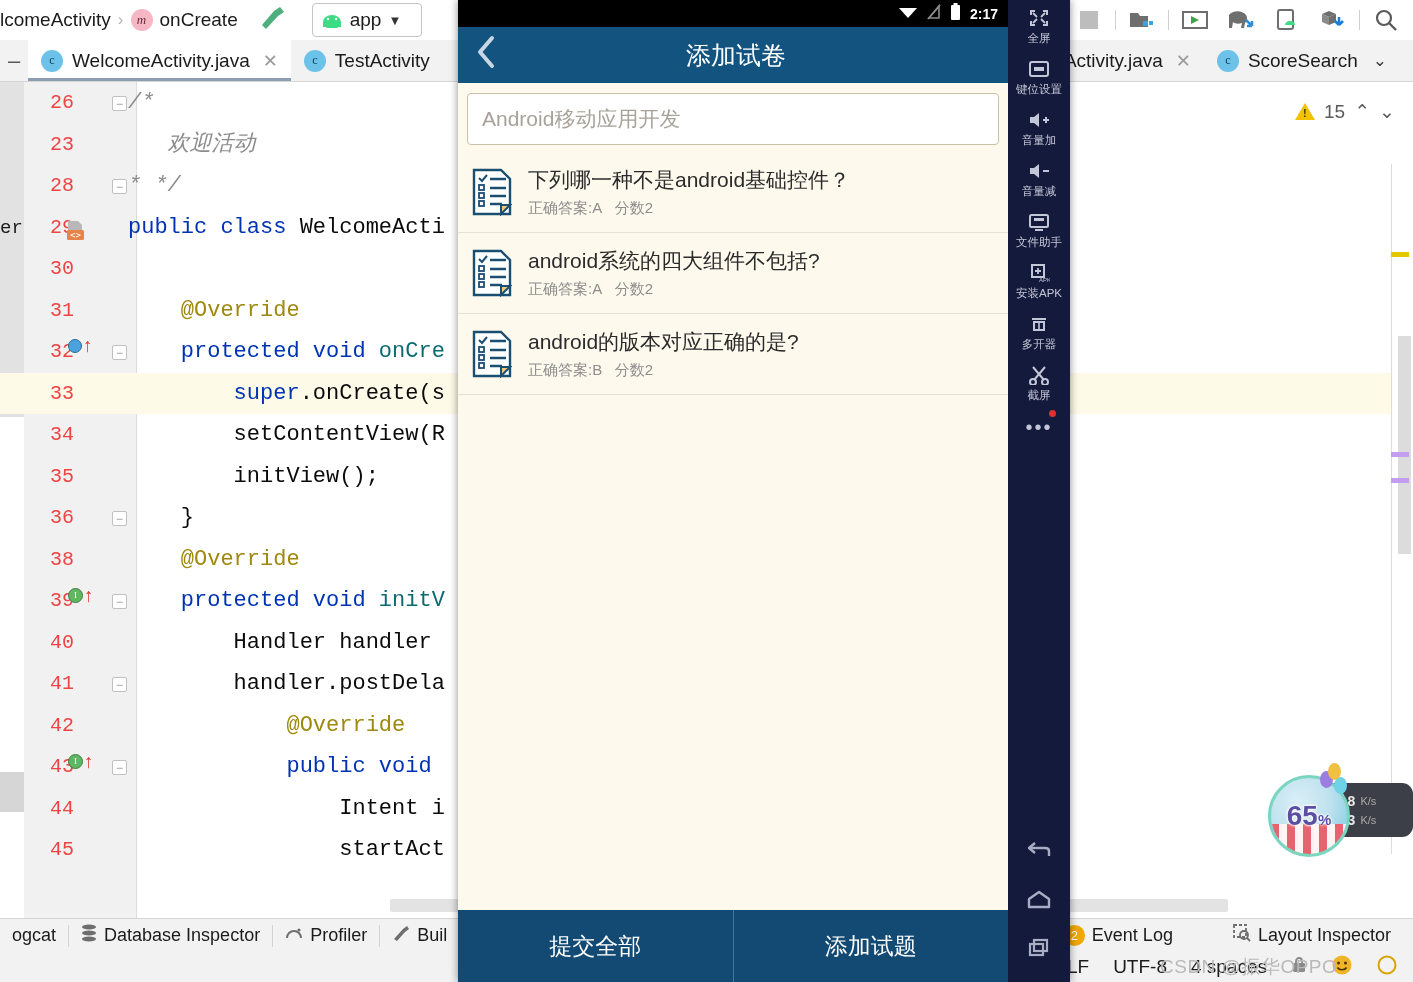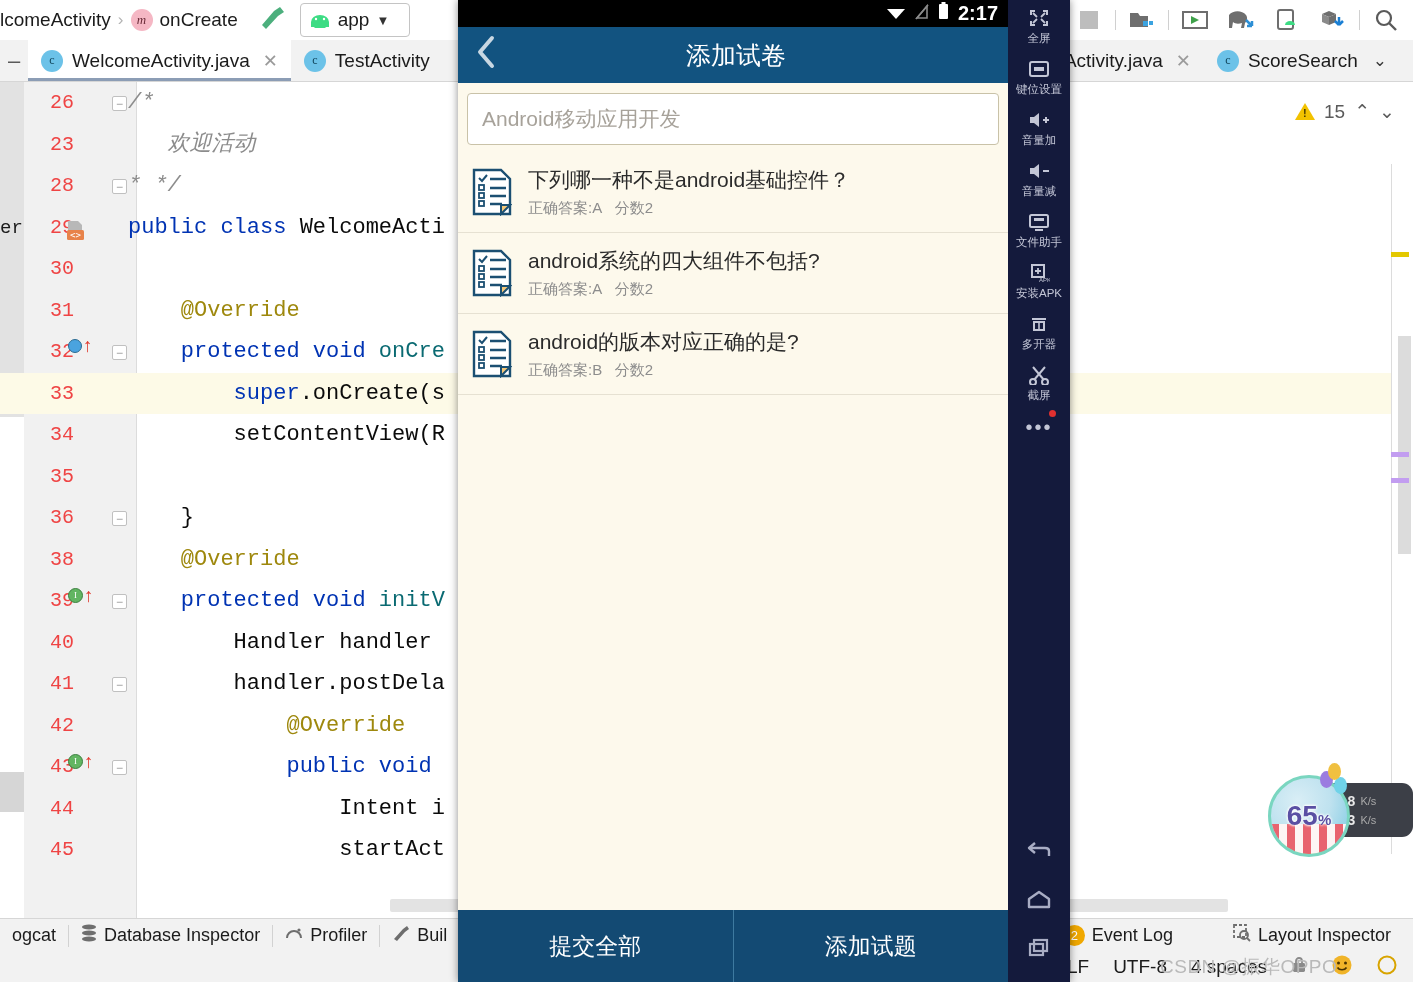--- a/index.html
+++ b/index.html
@@ -23,21 +23,21 @@
   .crumbs { display: flex; align-items: center; gap: 7px; padding-left: 0px; font-size: 19px; color: #1b1b1b; white-space: nowrap; }
   .crumb-sep { color: #b3b3b3; font-size: 17px; }
   .badge-m {
     width: 22px; height: 22px; border-radius: 50%;
     background: #f5b7c4; color: #6a2b38; font-size: 13px;
     display: inline-flex; align-items: center; justify-content: center;
     font-family: "Liberation Serif", serif; font-style: italic;
   }
   .hammer { margin-left: 20px; }
   .module-box {
-    margin-left: 12px; height: 29px; min-width: 110px;
+    margin-left: 24px; height: 29px; min-width: 110px;
     border: 1px solid #c4c4c4; border-radius: 4px; background: #fff;
     display: flex; align-items: center; gap: 7px; padding: 16px 8px;
     font-size: 19px; color: #1b1b1b;
   }
   .ide-toolbar-right {
     position: absolute; right: 4px; top: 0; height: 40px;
     display: flex; align-items: center; gap: 0px;
   }
   .tb-ic { width: 46px; height: 40px; display: flex; align-items: center; justify-content: center; }
   .tb-div { width: 1px; height: 20px; background: #d0d0d0; margin: 0 3px; }
@@ -151,21 +151,21 @@
 
   
   .emu {
     position: absolute; left: 458px; top: 0; width: 612px; height: 982px;
     background: #13183a; box-shadow: 0 0 8px rgba(0,0,0,.45);
   }
   .emu-screen { position: absolute; left: 0; top: 0; width: 550px; height: 982px; background: #fdf9ec; }
   .sysbar {
     position: absolute; left: 0; top: 0; width: 550px; height: 27px; background: #000;
     display: flex; align-items: center; justify-content: flex-end; gap: 9px; padding-right: 10px;
-    color: #fff; font-size: 20px; font-weight: bold; padding-left: 17px;
+    color: #fff; font-size: 14px; font-weight: bold; padding-left: 17px;
   }
   .appbar {
     position: absolute; left: 0; top: 27px; width: 550px; height: 56px;
     background: #125380; display: flex; align-items: center;
   }
   .back-ic { width: 56px; text-align: center; color: #c8d7e2; font-size: 30px; }
   .appbar-title { flex: 1; text-align: center; color: #ffffff; font-size: 25px; margin-right: 50px; }
 
   .searchbox {
     position: absolute; left: 9px; top: 93px; width: 532px; height: 52px;
@@ -358,21 +358,21 @@
           <div class="cl"><span class="lno">29</span><span class="cls-gmark"><svg width="30" height="24" viewBox="0 0 30 24">
                 <path d="M4 2h10l4 4v5H4z" fill="#b8b8b8"></path>
                 <rect x="3" y="11" width="17" height="10" rx="1.5" fill="#e8834a"></rect>
                 <text x="6" y="19" font-size="9" fill="#fff" font-family="monospace">&lt;&gt;</text>
               </svg></span><span class="ctext"><span class="kw">public class </span><span>WelcomeActi</span></span></div>
           <div class="cl"><span class="lno">30</span><span class="ctext"></span></div>
           <div class="cl"><span class="lno">31</span><span class="ctext"><span class="ann">    @Override</span></span></div>
           <div class="cl"><span class="lno">32</span><span class="gmark"><span class="dot-b"></span><span class="arr-up">↑</span></span><span class="fold">−</span><span class="ctext"><span class="kw">    protected void </span><span class="typ">onCre</span></span></div>
           <div class="cl cur"><span class="lno">33</span><span class="ctext"><span class="kw">        super</span><span>.onCreate(s</span></span></div>
           <div class="cl"><span class="lno">34</span><span class="ctext"><span>        setContentView(R</span></span></div>
-          <div class="cl"><span class="lno">35</span></div>
+          <div class="cl"><span class="lno">35</span><span class="ctext"><span>        initView();</span></span></div>
           <div class="cl"><span class="lno">36</span><span class="fold">−</span><span class="ctext"><span>    }</span></span></div>
           <div class="cl"><span class="lno">38</span><span class="ctext"><span class="ann">    @Override</span></span></div>
           <div class="cl"><span class="lno">39</span><span class="gmark"><span class="dot-g">I</span><span class="arr-up">↑</span></span><span class="fold">−</span><span class="ctext"><span class="kw">    protected void </span><span class="typ">initV</span></span></div>
           <div class="cl"><span class="lno">40</span><span class="ctext"><span>        Handler handler </span></span></div>
           <div class="cl"><span class="lno">41</span><span class="fold">−</span><span class="ctext"><span>        handler.postDela</span></span></div>
           <div class="cl"><span class="lno">42</span><span class="ctext"><span class="ann">            @Override</span></span></div>
           <div class="cl"><span class="lno">43</span><span class="gmark"><span class="dot-g">I</span><span class="arr-up">↑</span></span><span class="fold">−</span><span class="ctext"><span class="kw">            public void </span></span></div>
           <div class="cl"><span class="lno">44</span><span class="ctext"><span>                Intent i</span></span></div>
           <div class="cl"><span class="lno">45</span><span class="ctext"><span>                startAct</span></span></div>
         </div>

